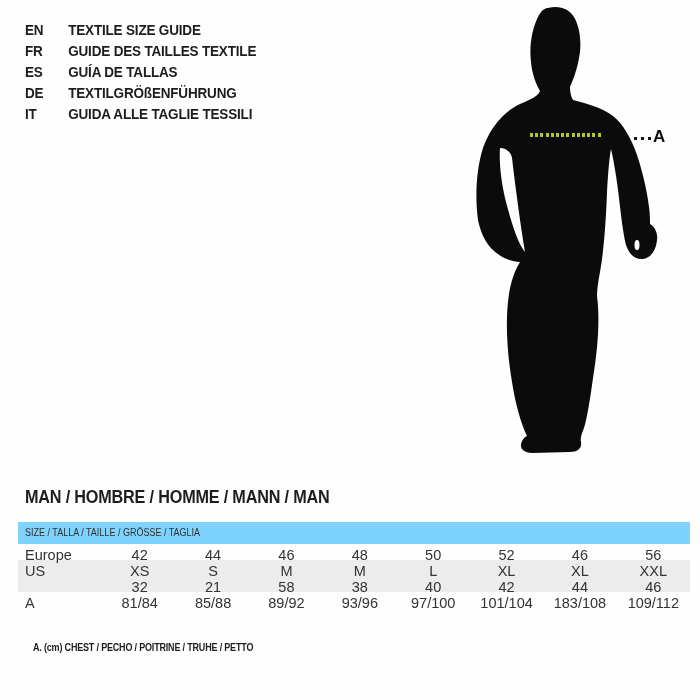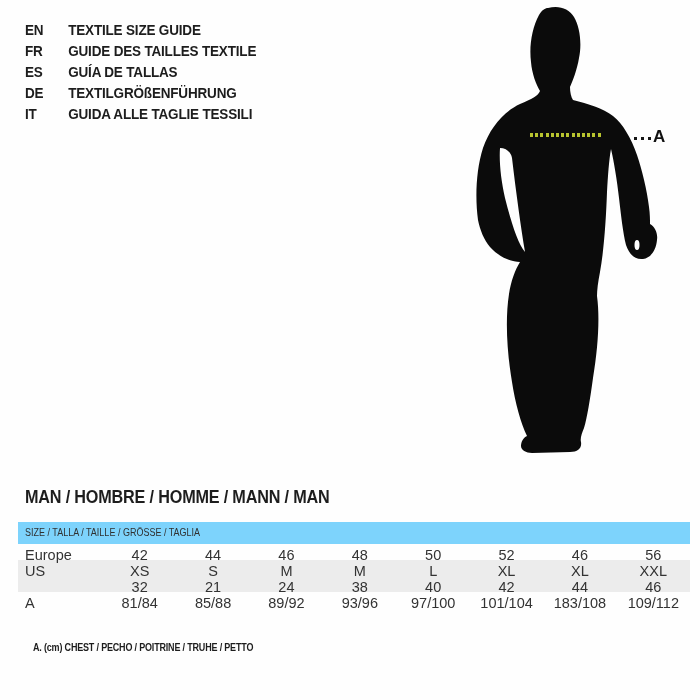--- a/index.html
+++ b/index.html
@@ -140,21 +140,21 @@
       <div class="cell">L</div>
       <div class="cell">XL</div>
       <div class="cell">XL</div>
       <div class="cell">XXL</div>
     </div>
 
     <div class="tbl-row band">
       <div class="cell lbl"></div>
       <div class="cell">32</div>
       <div class="cell">21</div>
-      <div class="cell">24</div>
+      <div class="cell">58</div>
       <div class="cell">38</div>
       <div class="cell">40</div>
       <div class="cell">42</div>
       <div class="cell">44</div>
       <div class="cell">46</div>
     </div>
 
     <div class="tbl-row">
       <div class="cell lbl">A</div>
       <div class="cell">81/84</div>

